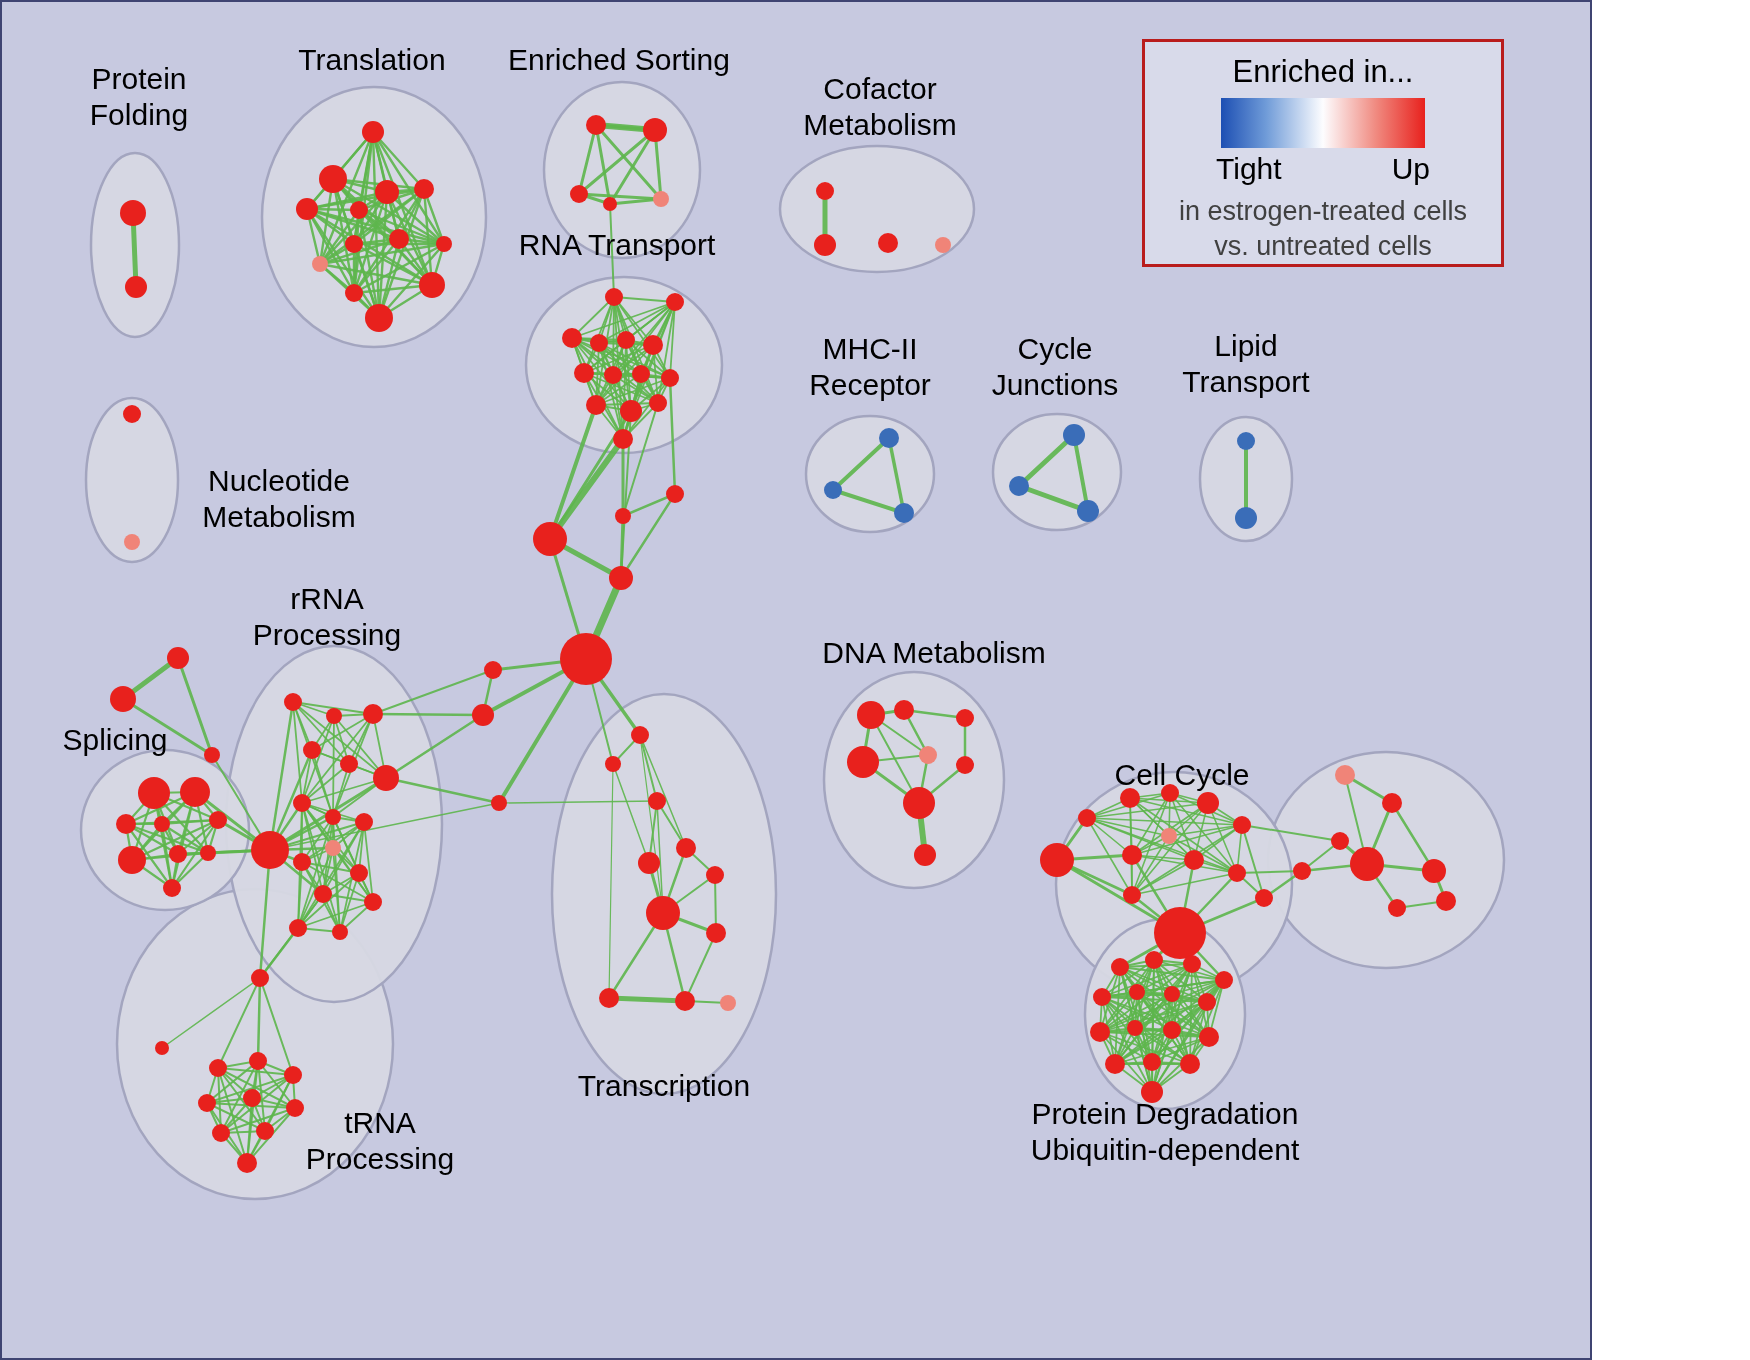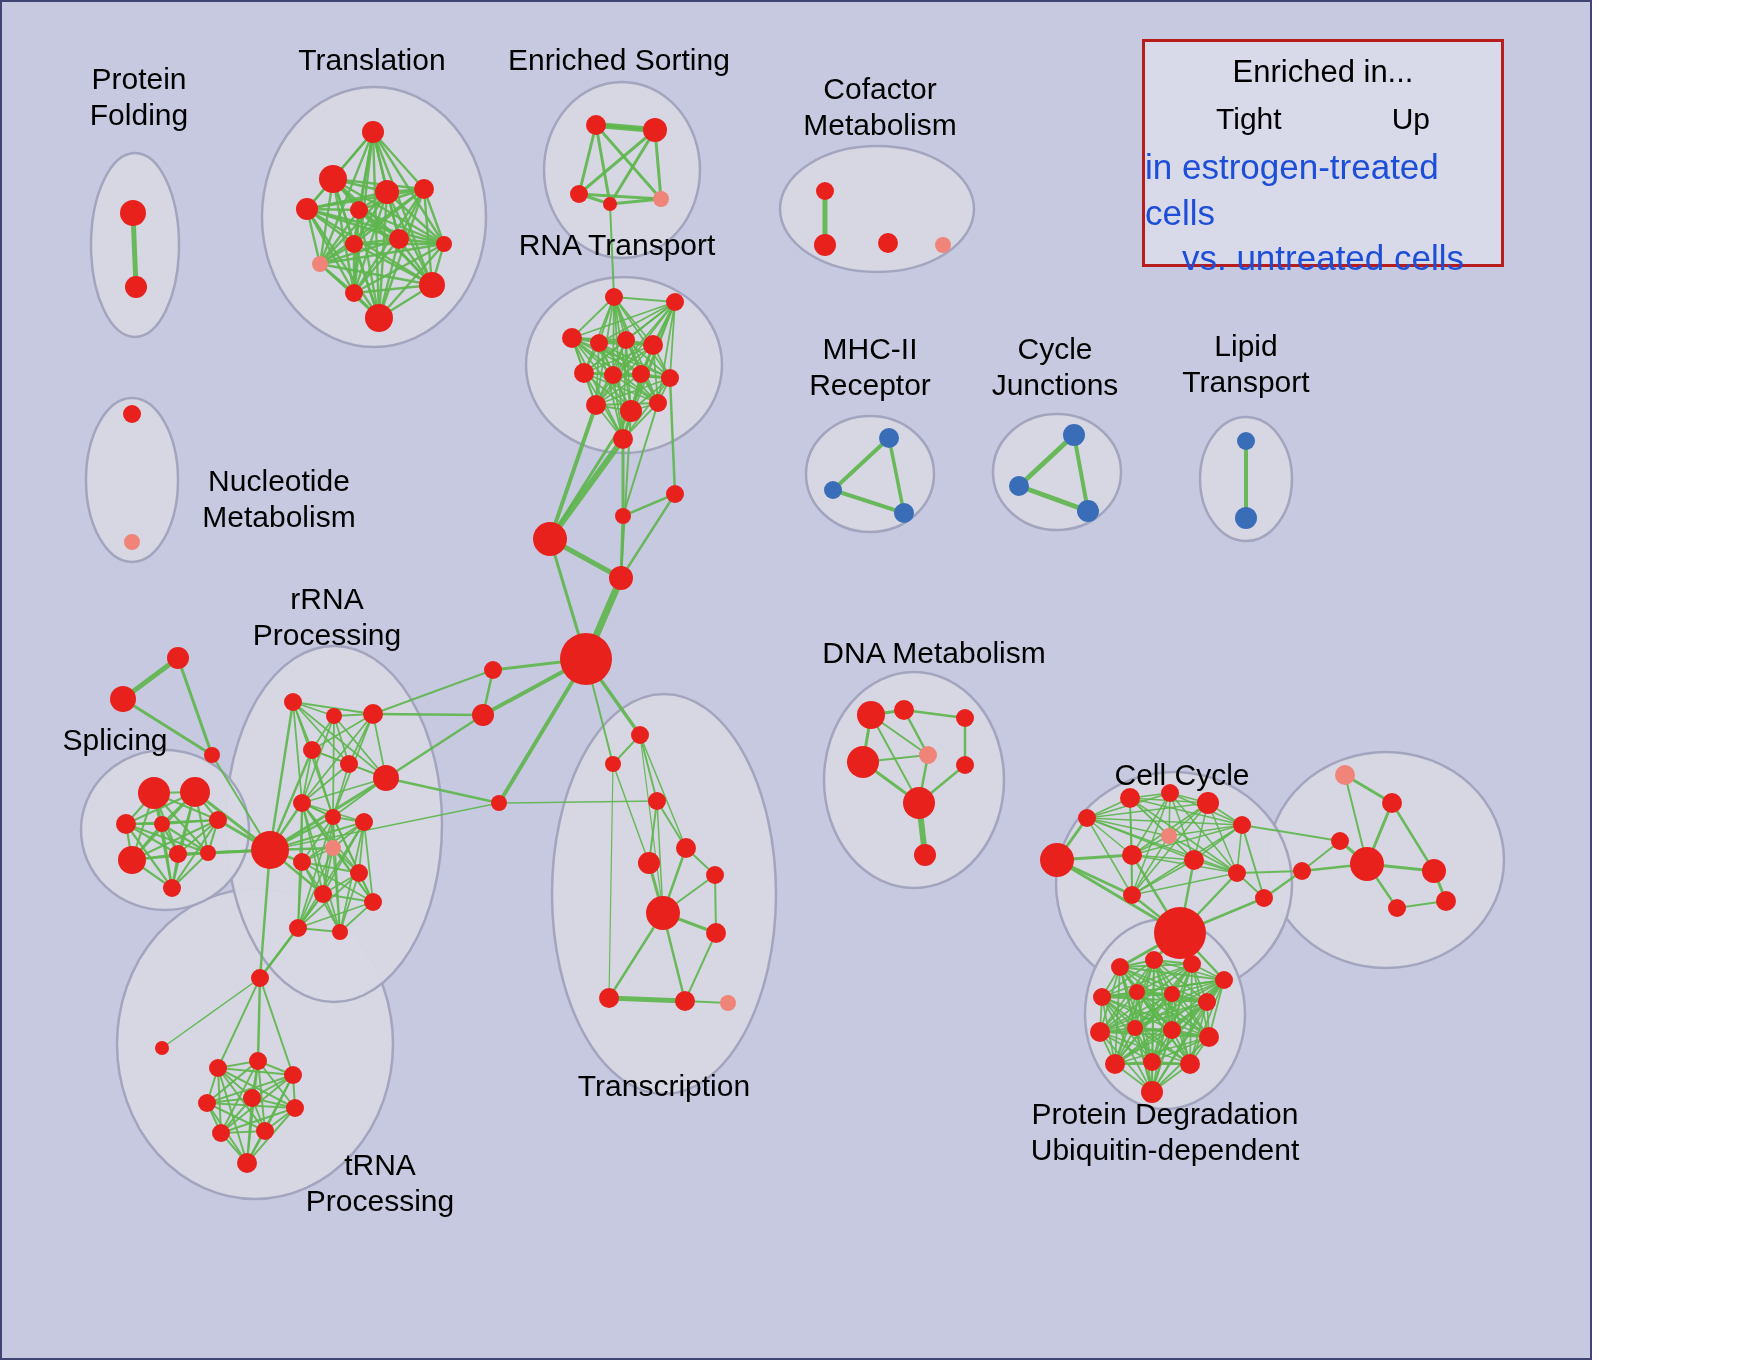--- a/index.html
+++ b/index.html
@@ -5,21 +5,21 @@
   html,body{margin:0;padding:0}
   body{width:1750px;height:1360px;font-family:"Liberation Sans",sans-serif;background:#ffffff}
   #stage{position:relative;width:1592px;height:1360px;background:#c7c9e0;border:2px solid #3f4472;box-sizing:border-box;overflow:hidden}
   #graph-svg{position:absolute;left:0;top:0}
   #labels{position:absolute;left:0;top:0;width:100%;height:100%;pointer-events:none}
   .cluster-label{position:absolute;transform:translate(-50%,-50%);font-size:30px;line-height:1.2;color:#000;text-align:center;white-space:nowrap}
   #legend{position:absolute;left:1140px;top:37px;width:362px;height:228px;background:#d8daea;border:3px solid #b91c1c;box-sizing:border-box;display:flex;flex-direction:column;align-items:center;padding-top:12px}
   .legend-title{font-size:31px;color:#000}
   .legend-bar{width:204px;height:50px;margin-top:8px;background:linear-gradient(to right,#1d4fb3 0%,#6f9bd8 22%,#fdfdff 50%,#f08a80 76%,#e8211d 100%)}
   .legend-row{width:214px;display:flex;justify-content:space-between;font-size:30px;margin-top:4px;color:#000}
-  .legend-sub{font-size:35px;line-height:1.3;color:#1d4ed8}
+  .legend-sub{font-size:27px;line-height:1.3;color:#404040}
   .legend-sub.first{margin-top:8px}
 </style>
 </head>
 <body>
 
 <div id="stage">
   <svg id="graph-svg" width="1750" height="1360">
       <ellipse cx="372" cy="215" rx="112" ry="130" fill="#d7d8e3" fill-opacity="0.95" stroke="#a3a5bf" stroke-width="2.5"></ellipse>
       <ellipse cx="133" cy="243" rx="44" ry="92" fill="#d7d8e3" fill-opacity="0.95" stroke="#a3a5bf" stroke-width="2.5"></ellipse>
       <ellipse cx="620" cy="168" rx="78" ry="88" fill="#d7d8e3" fill-opacity="0.95" stroke="#a3a5bf" stroke-width="2.5"></ellipse>
@@ -827,21 +827,21 @@
         <div>Receptor</div>
       </div>
       <div class="cluster-label" style="left: 1053px; top: 365px;">
         <div>Cycle</div>
         <div>Junctions</div>
       </div>
       <div class="cluster-label" style="left: 1244px; top: 362px;">
         <div>Lipid</div>
         <div>Transport</div>
       </div>
-      <div class="cluster-label" style="left: 378px; top: 1139px; margin-top: 42px;">
+      <div class="cluster-label" style="left: 378px; top: 1139px;">
         <div>tRNA</div>
         <div>Processing</div>
       </div>
       <div class="cluster-label" style="left: 325px; top: 615px;">
         <div>rRNA</div>
         <div>Processing</div>
       </div>
       <div class="cluster-label" style="left: 113px; top: 738px;">
         <div>Splicing</div>
       </div>

